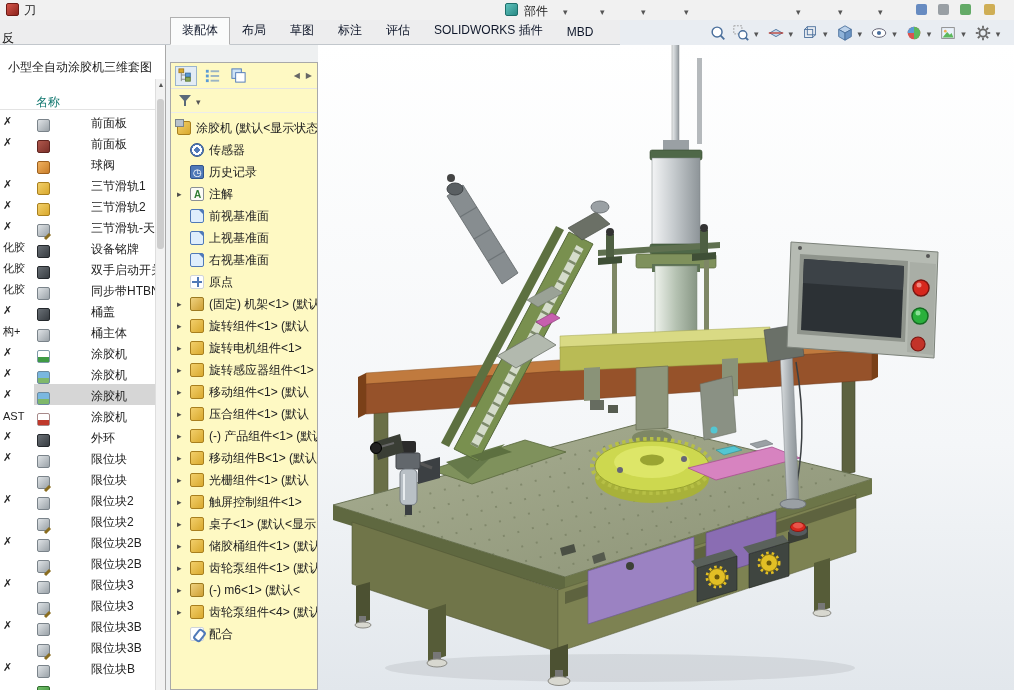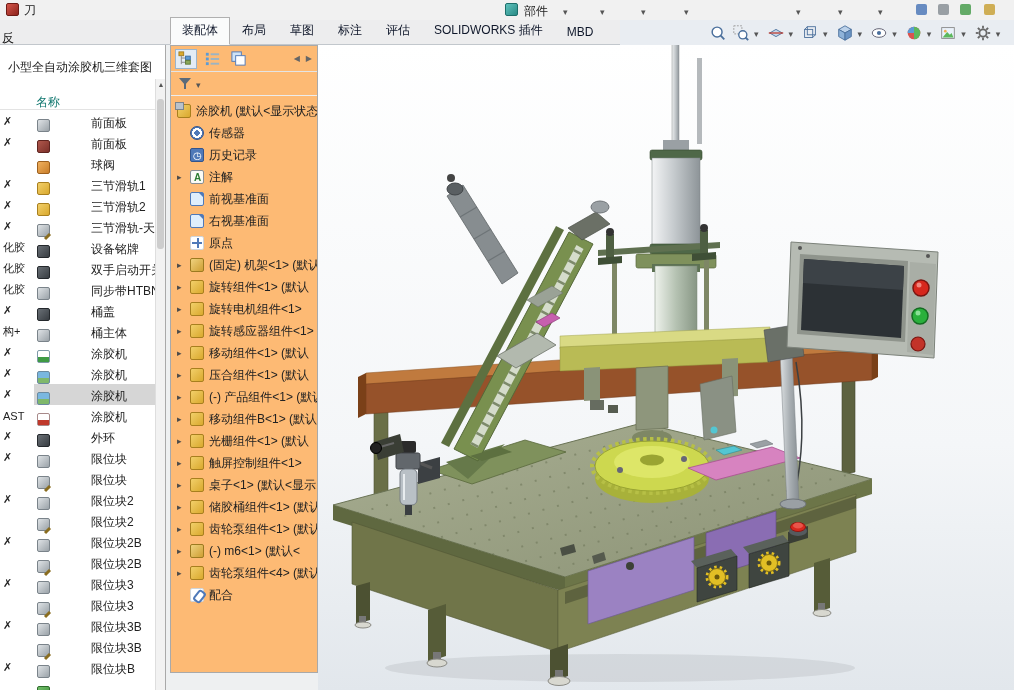--- a/index.html
+++ b/index.html
@@ -57,21 +57,21 @@
   .edge-col { position:absolute; left:0; top:66px; width:33px; overflow:hidden; bottom:0; }
   .erow { height:21px; display:flex; align-items:center; padding-left:3px; font-size:11px; color:#222; white-space:nowrap; }
   .edge-top-frag { position:absolute; font-size:12px; color:#1a1a1a; z-index:5; }
   .edge-chip { position:absolute; left:6px; top:3px; width:13px; height:13px; background:linear-gradient(135deg,#d4554a,#8e241c); border:1px solid #6e1b15; border-radius:2px; z-index:5; }
 
   .fp-scrollbar { position:absolute; right:0; top:34px; bottom:0; width:10px; background:#f2f2f2; border-left:1px solid #dedede; }
   .fp-scroll-up { display:block; width:10px; height:12px; font-size:7px; color:#555; text-align:center; line-height:12px; }
   .fp-thumb { position:absolute; left:1px; right:1px; top:20px; height:150px; background:#cdcdcd; border-radius:3px; }
 
   
-  .feature-tree { position:absolute; left:170px; top:45px; width:148px; height:628px; background:#fdba74; border:1px solid #a9a9a9; }
+  .feature-tree { position:absolute; left:170px; top:62px; width:148px; height:628px; background:#fef9c3; border:1px solid #a9a9a9; }
   .ft-tabs { position:absolute; left:0; top:0; right:0; height:26px; display:flex; align-items:center; gap:4px; padding:2px 4px; border-bottom:1px solid #e4e4e4; }
   .fttab { width:22px; height:20px; display:inline-flex; align-items:center; justify-content:center; border:1px solid transparent; }
   .fttab.active { background:#e3ecf5; border-color:#9ab4cc; }
   .ft-nav { font-size:8px; color:#666; padding:0 1px; }
   .ft-nav.prev { margin-left:auto; }
   .ft-nav.prev::before { content:"◀"; }
   .ft-nav.next::before { content:"▶"; }
   .ft-filter { position:absolute; left:0; top:26px; right:0; height:24px; display:flex; align-items:center; gap:4px; padding-left:7px; border-bottom:1px solid #ececec; }
   .funnel { position:relative; width:14px; height:13px; display:inline-block; }
   .funnel::before { content:""; position:absolute; left:1px; top:1px; border-left:6px solid transparent; border-right:6px solid transparent; border-top:7px solid #5a6a7a; }
@@ -771,20 +771,25 @@
           <span class="tic annotations"></span>
           <span class="tlabel">注解</span>
         </div>
 
         <div class="trow">
           <span class="tree-arrow"></span>
           <span class="tic plane"></span>
           <span class="tlabel">前视基准面</span>
         </div>
 
+        <div class="trow">
+          <span class="tree-arrow"></span>
+          <span class="tic plane"></span>
+          <span class="tlabel">上视基准面</span>
+        </div>
 
         <div class="trow">
           <span class="tree-arrow"></span>
           <span class="tic plane"></span>
           <span class="tlabel">右视基准面</span>
         </div>
 
         <div class="trow">
           <span class="tree-arrow"></span>
           <span class="tic origin"></span>

